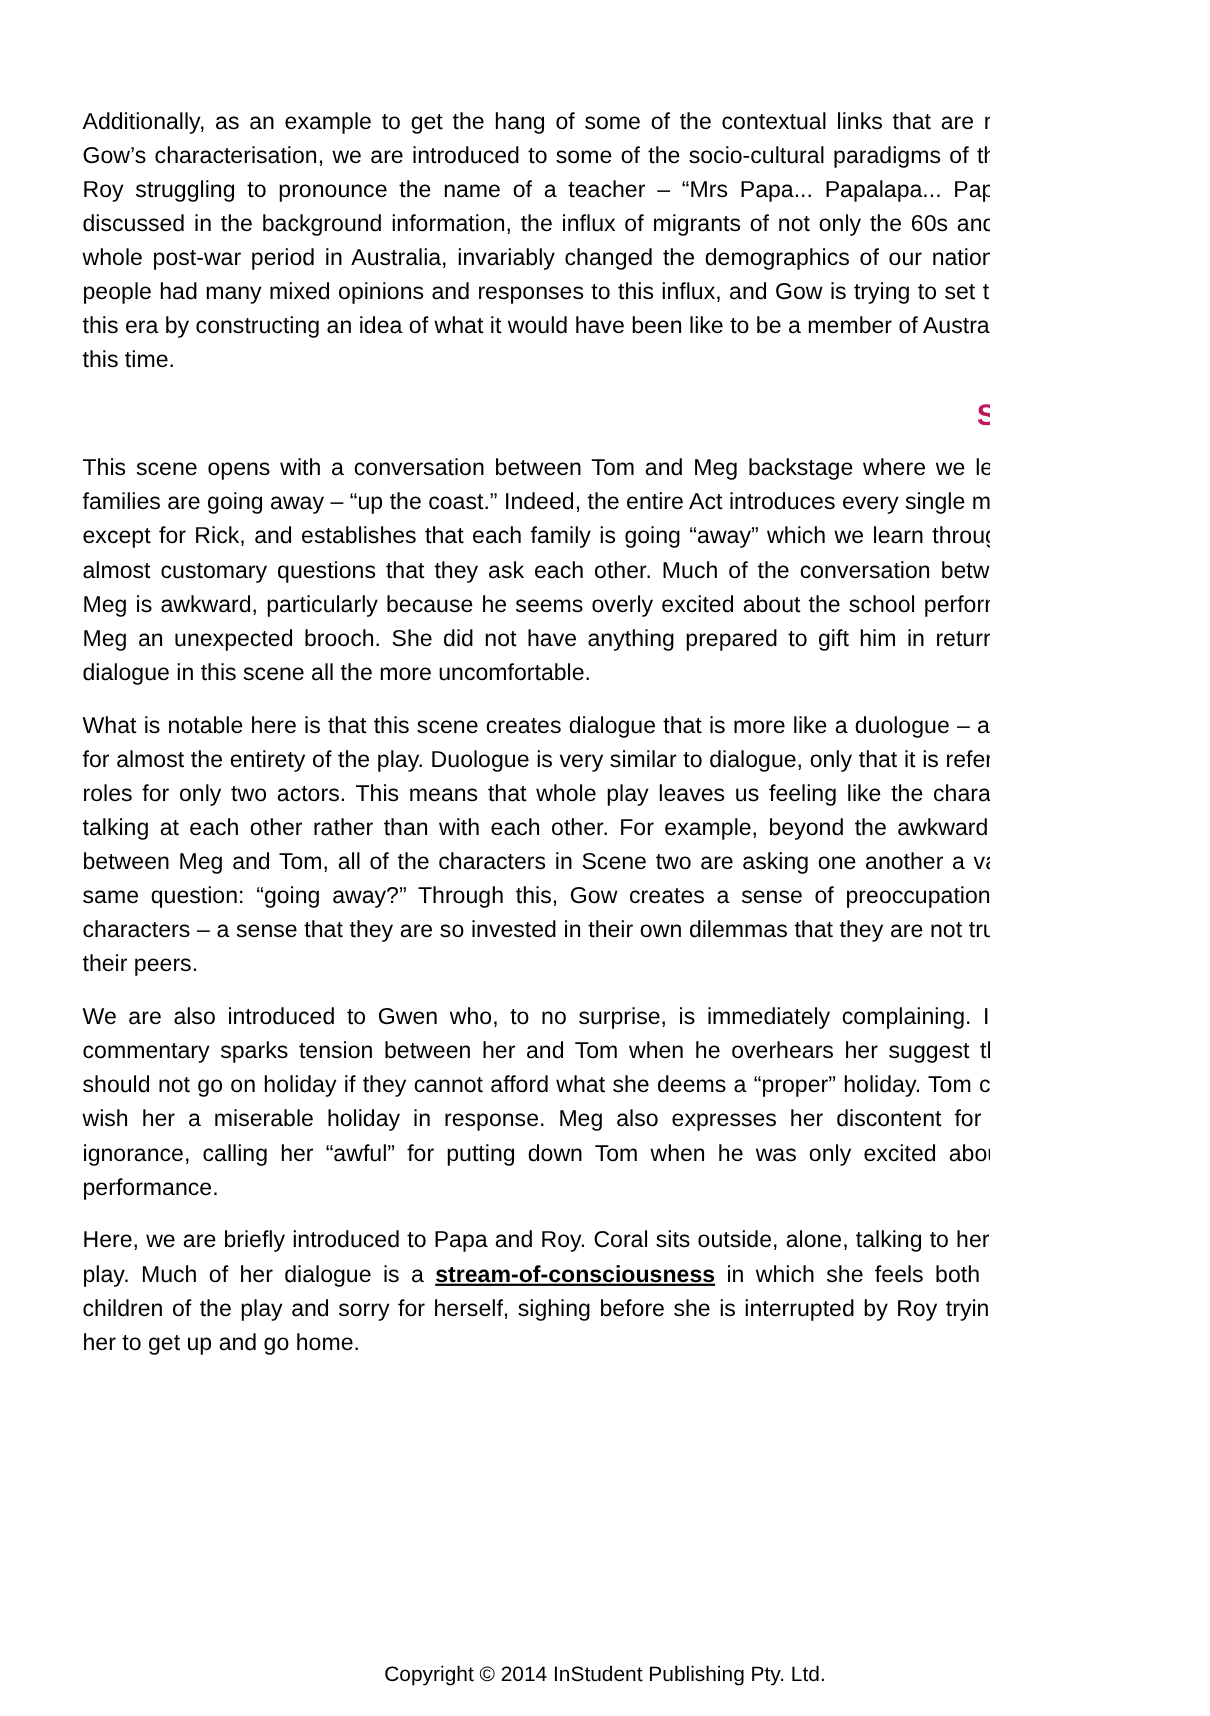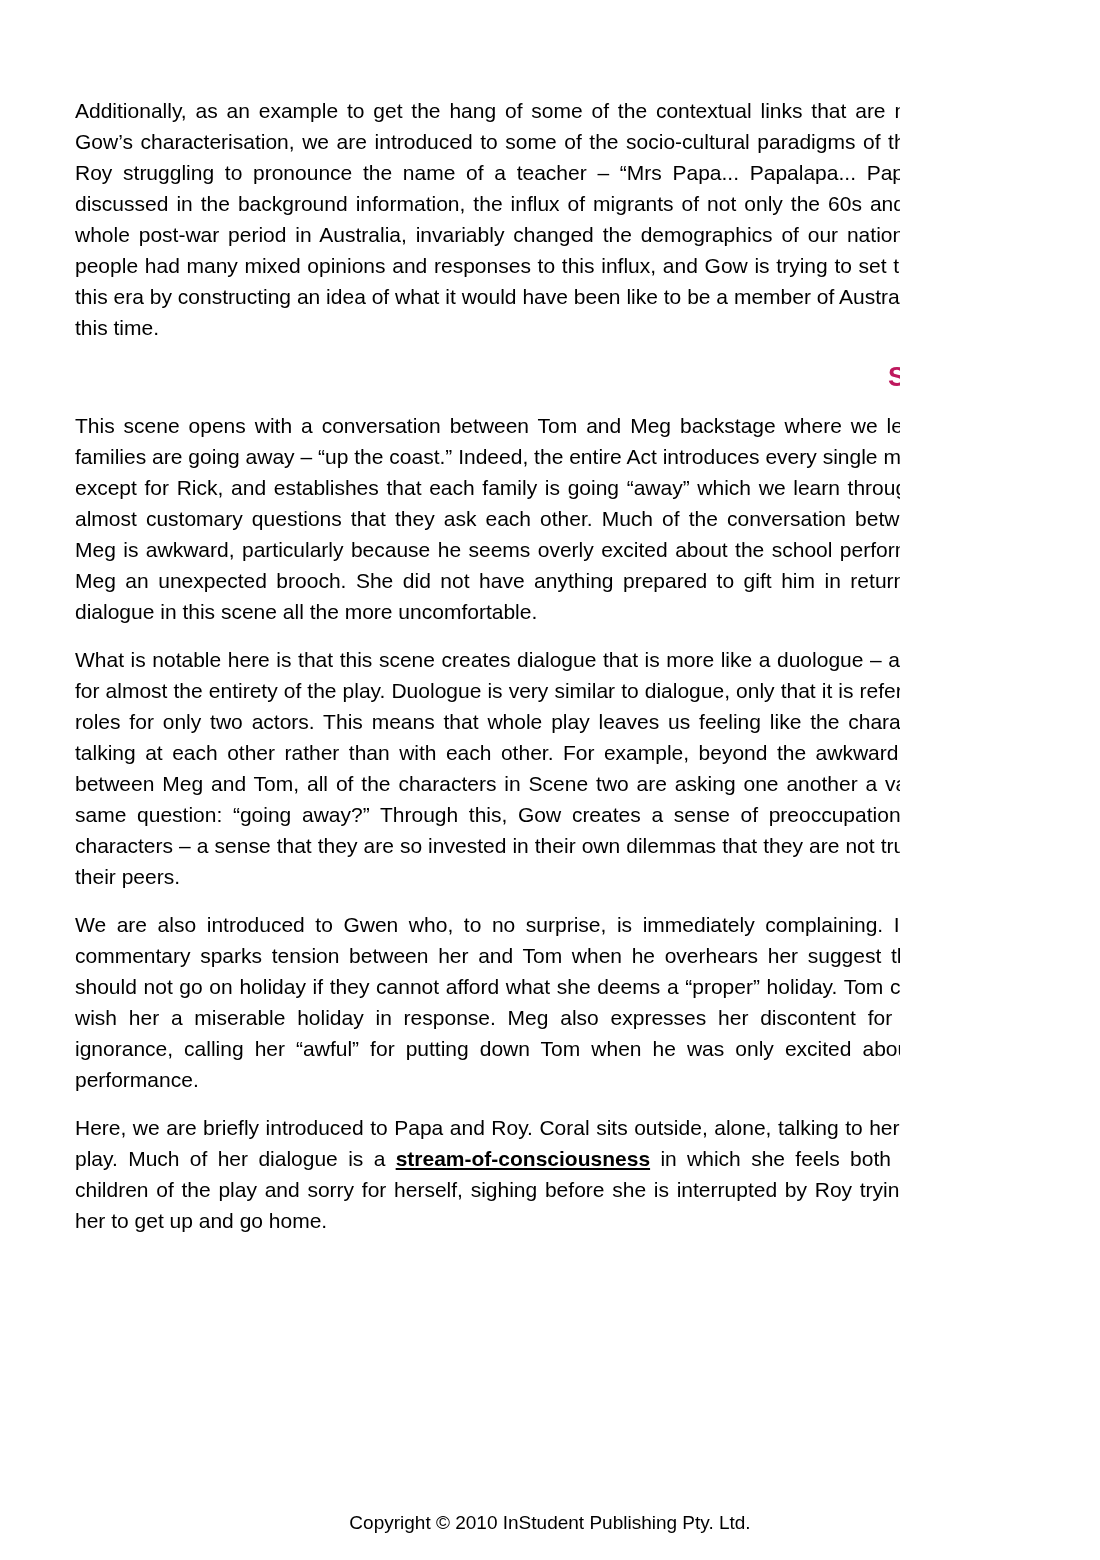--- a/index.html
+++ b/index.html
@@ -91,17 +91,17 @@
     </p>
 
 
     <p>
       <span>Here, we are briefly introduced to Papa and Roy. Coral sits outside, alone, talking to herself about the play. Much of her dialogue is a </span><span class="bold">stream-of-consciousness</span><span> in which she feels both upset for the children of the play and sorry for herself, sighing before she is interrupted by Roy trying to convince her to get up and go home.</span>
     </p>
 
   </div>
 
   <div class="footer">
-    <div class="copyright">Copyright © 2010 InStudent Publishing Pty. Ltd.</div>
+    <div class="copyright">Copyright © 2014 InStudent Publishing Pty. Ltd.</div>
     <div class="pagenum">7</div>
   </div>
 
 </div>
 
 </body></html>

